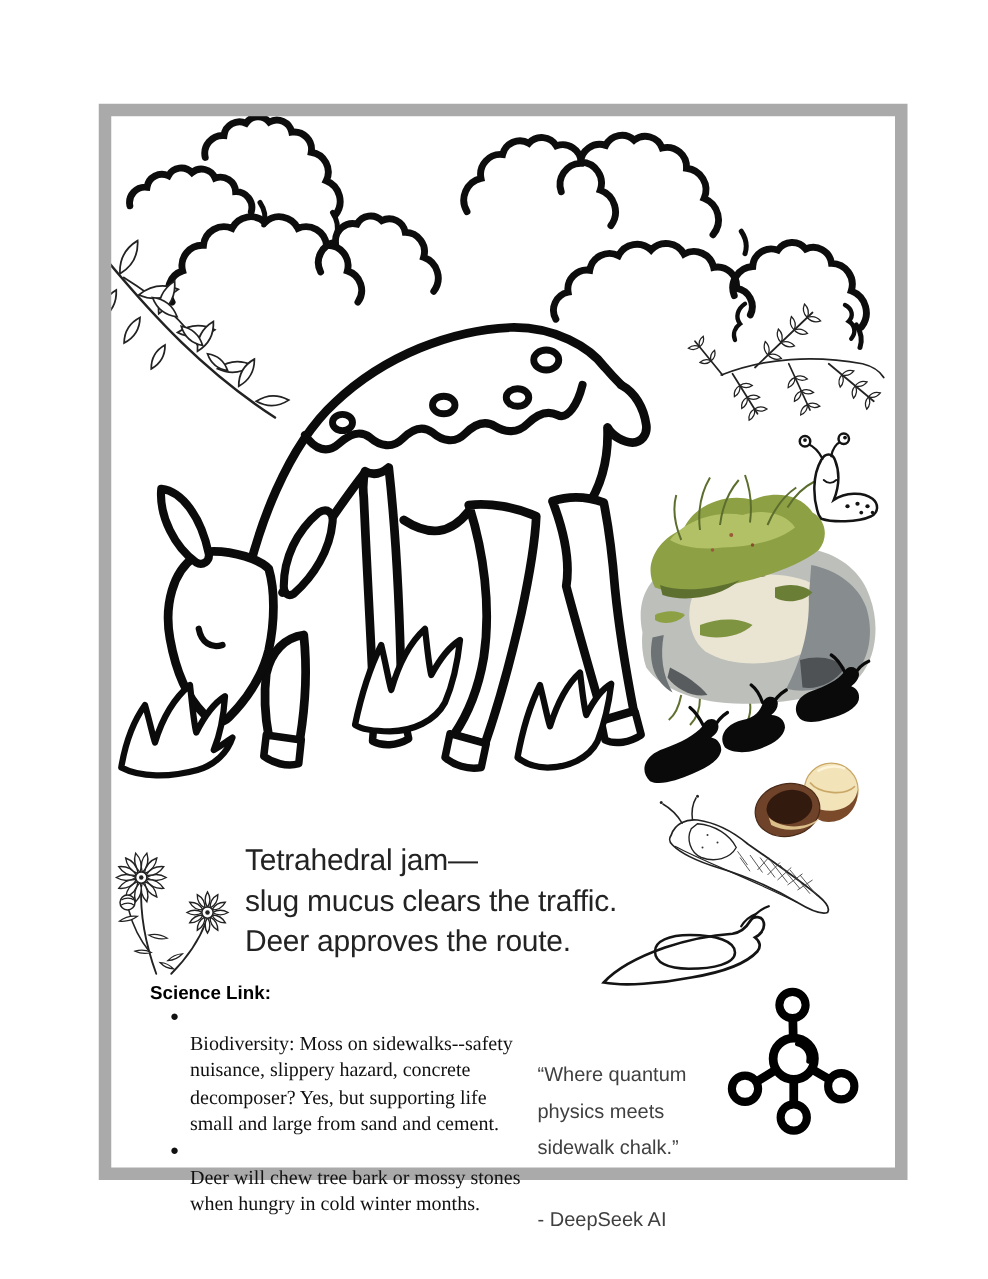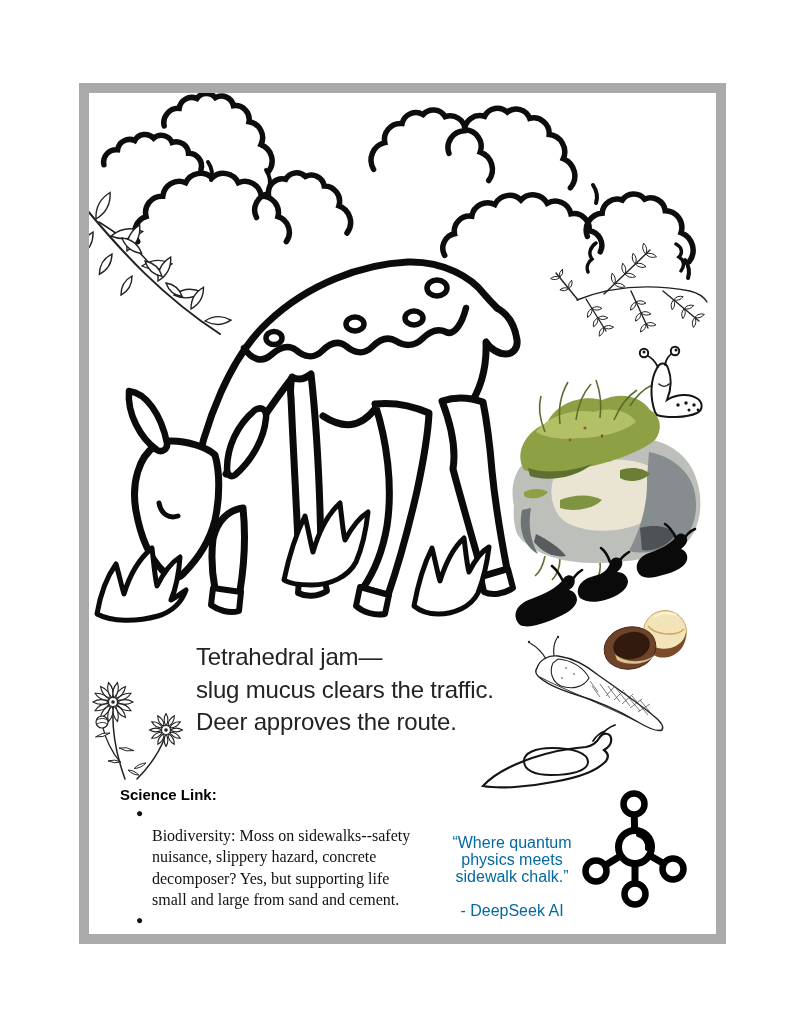--- a/index.html
+++ b/index.html
@@ -1,30 +1,30 @@
 <!DOCTYPE html>
 <html><head>
 <meta charset="utf-8">
 <style>
   html,body{margin:0;padding:0;background:#fff;}
   .page{position:relative;width:790px;height:1023px;background:#fff;overflow:hidden;
         font-family:"Liberation Sans",sans-serif;}
   .frame{position:absolute;left:79px;top:83px;width:647px;height:861px;
          border:10px solid #aaaaaa;box-sizing:border-box;}
   .art{position:absolute;left:0;top:0;}
-  .poem{position:absolute;left:196px;top:641px;font-size:24px;line-height:32.5px;
+  .poem{position:absolute;left:196px;top:673px;font-size:24px;line-height:32.5px;
         color:#232323;letter-spacing:-0.2px;white-space:pre-line;}
   .sci-head{position:absolute;left:120px;top:786px;font-size:15px;font-weight:bold;color:#000;}
   .sci-list{position:absolute;left:136px;top:803px;width:330px;
         font-family:"Liberation Serif",serif;font-size:16px;line-height:21.3px;color:#111;}
   .bullet{display:flex;}
   .bullet .dot{width:16px;flex:none;font-size:12px;line-height:21.3px;}
   .bullet .btext{white-space:pre-line;margin-top:22px;}
-  .quote{position:absolute;left:430px;top:817px;width:164px;text-align:center;
-        font-size:16px;line-height:17px;color:#0369a1;white-space:pre-line;}
+  .quote{position:absolute;left:430px;top:817px;width:164px;
+        font-size:16px;line-height:29px;color:#404040;white-space:pre-line;}
   .quote .attr{white-space:pre-line;}
   .copyright{position:absolute;left:497px;top:911px;font-size:17.5px;color:#1f1f1f;}
 </style>
 </head>
 <body>
 
 <div class="page">
 
   <svg class="art" width="790" height="1023" viewBox="0 0 790 1023">
 
@@ -277,20 +277,22 @@
   <div class="sci-list">
     <div class="bullet">
       <span class="dot">●</span>
       <span class="btext">Biodiversity: Moss on sidewalks--safety
 nuisance, slippery hazard, concrete
 decomposer? Yes, but supporting life
 small and large from sand and cement.</span>
     </div>
     <div class="bullet">
       <span class="dot">●</span>
+      <span class="btext">Deer will chew tree bark or mossy stones
+when hungry in cold winter months.</span>
     </div>
   </div>
 
   <div class="quote">
     <div>“Where quantum
 physics meets
 sidewalk chalk.”</div>
     <div class="attr">- DeepSeek AI</div>
   </div>
 

